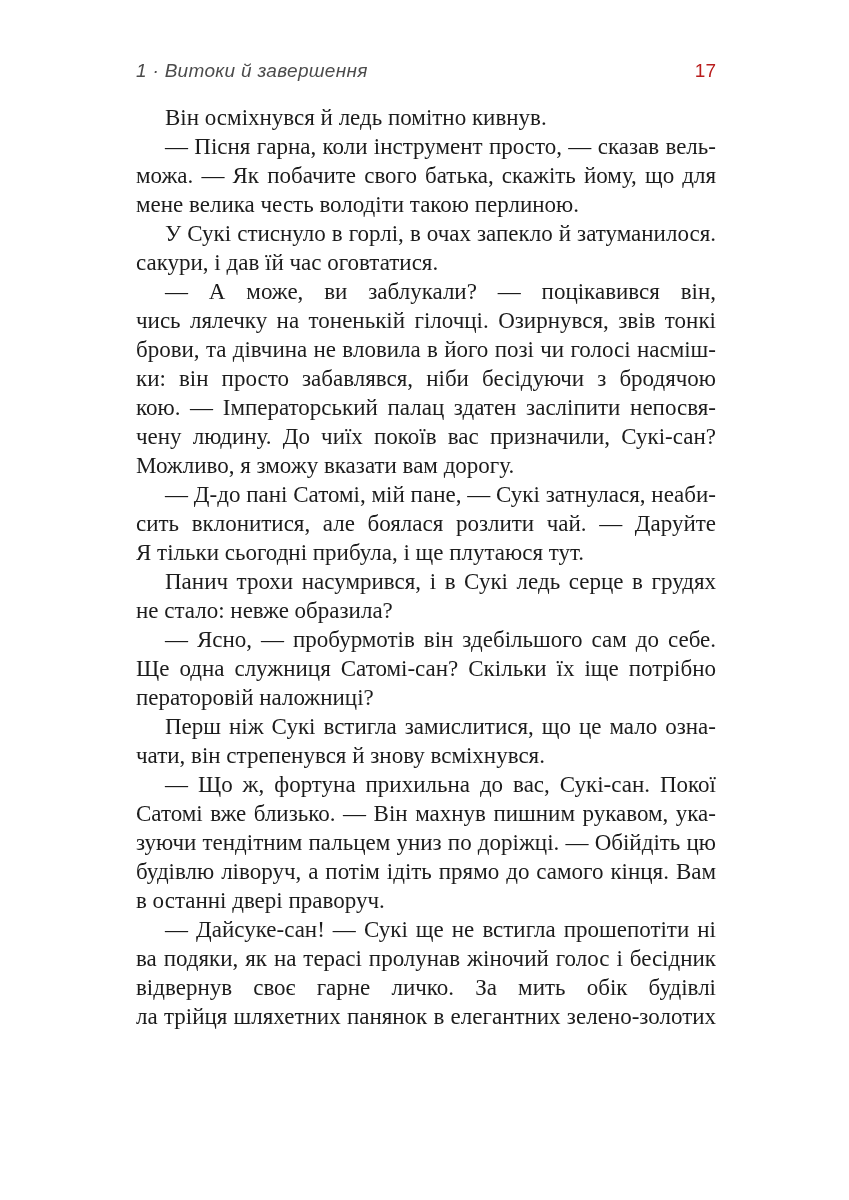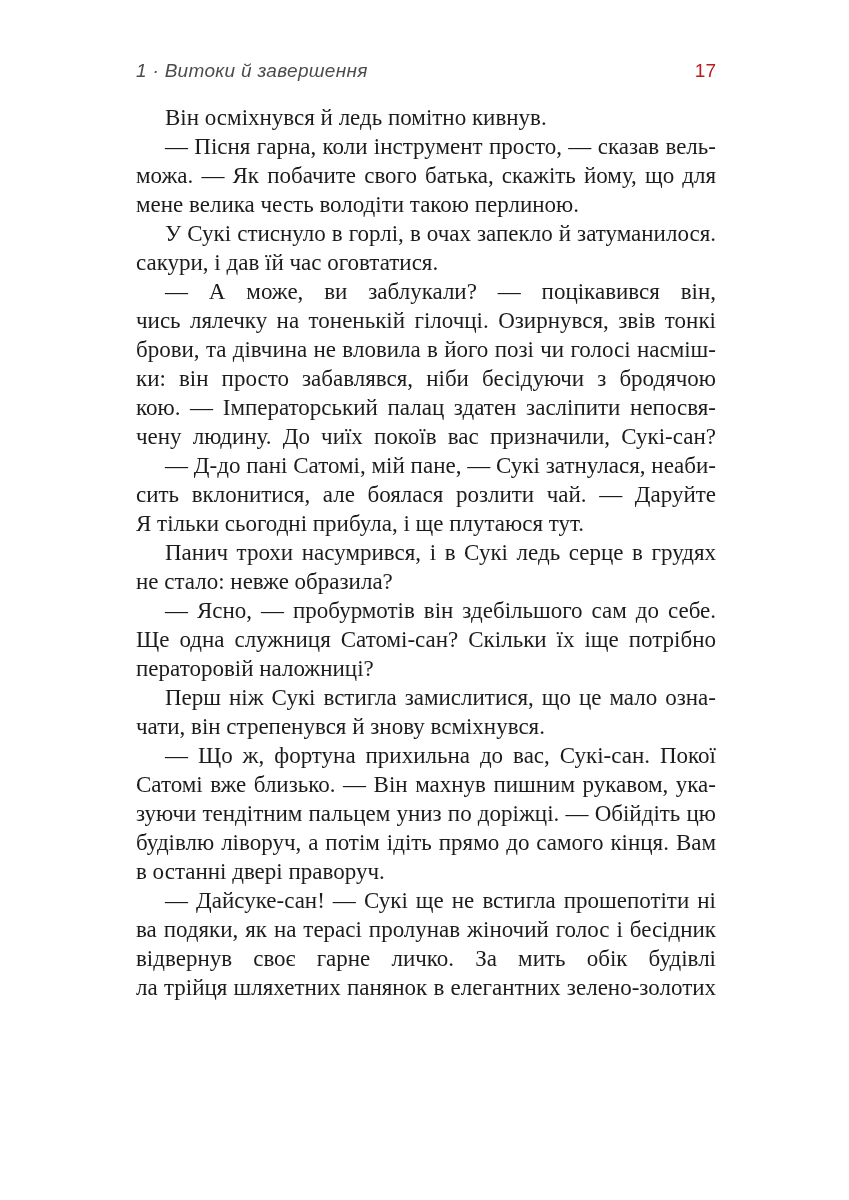--- a/index.html
+++ b/index.html
@@ -84,20 +84,21 @@
         <div class="line indent">У Сукі стиснуло в горлі, в очах запекло й затуманилося.</div>
         <div class="line end">сакури, і дав їй час оговтатися.</div>
       </div>
       <div class="para">
         <div class="line indent">— А може, ви заблукали? — поцікавився він, роздивляю-</div>
         <div class="line">чись лялечку на тоненькій гілочці. Озирнувся, звів тонкі</div>
         <div class="line">брови, та дівчина не вловила в його позі чи голосі насміш-</div>
         <div class="line">ки: він просто забавлявся, ніби бесідуючи з бродячою киць-</div>
         <div class="line">кою. — Імператорський палац здатен засліпити непосвя-</div>
         <div class="line">чену людину. До чиїх покоїв вас призначили, Сукі-сан?</div>
+        <div class="line end">Можливо, я зможу вказати вам дорогу.</div>
       </div>
       <div class="para">
         <div class="line indent">— Д-до пані Сатомі, мій пане, — Сукі затнулася, неаби-</div>
         <div class="line">сить вклонитися, але боялася розлити чай. — Даруйте мені.</div>
         <div class="line end">Я тільки сьогодні прибула, і ще плутаюся тут.</div>
       </div>
       <div class="para">
         <div class="line indent">Панич трохи насумрився, і в Сукі ледь серце в грудях</div>
         <div class="line end">не стало: невже образила?</div>
       </div>

